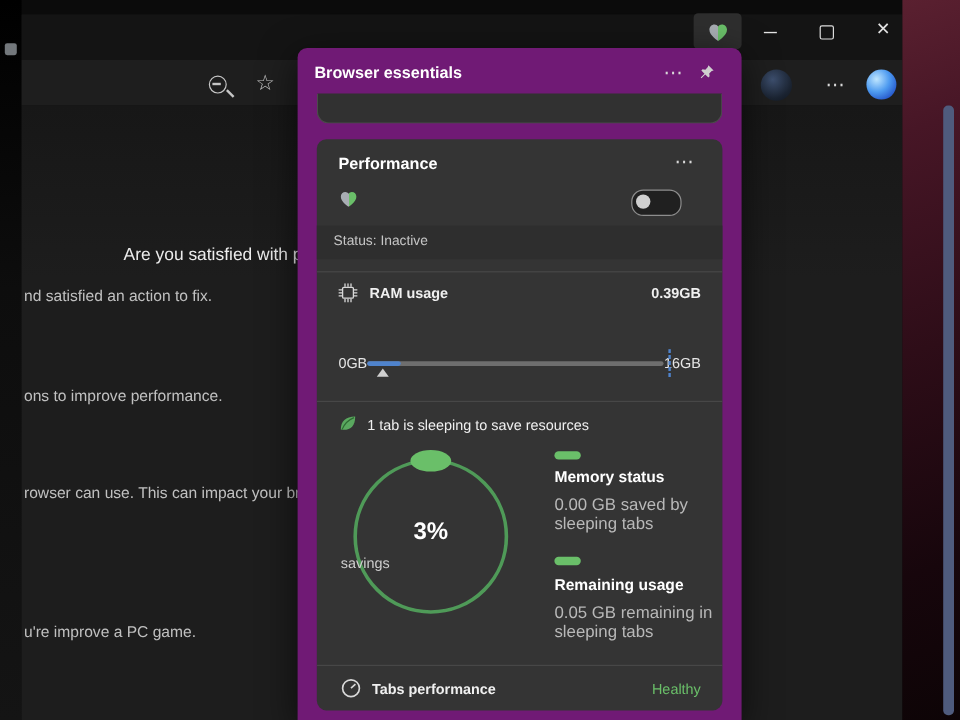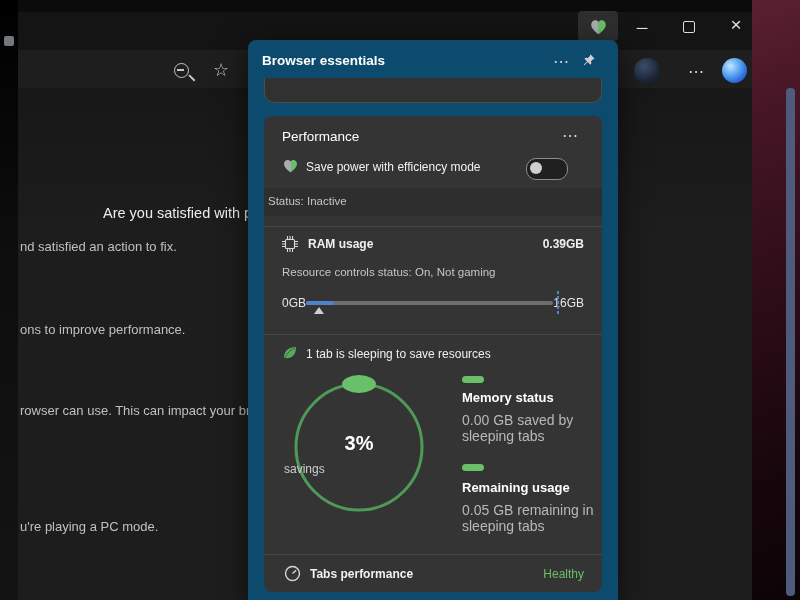--- a/index.html
+++ b/index.html
@@ -29,27 +29,27 @@
   .star{left:213px;top:59px;font-size:18px;color:#c8c8c8}
   .avatar{left:634px;top:58px;width:26px;height:26px;border-radius:50%;
     background:radial-gradient(circle at 38% 32%,#3d4f6e,#1b2432 65%,#10151e)}
   .dots{color:#d8d8d8;font-size:16px;display:flex;align-items:center;justify-content:center}
   .copilot{left:722px;top:58px;width:25px;height:25px;border-radius:50%;
     background:radial-gradient(circle at 34% 32%,#bfe6ff,#4e9bf0 45%,#2a5fd0 75%,#1b3f9e)}
   
   .pg-line{color:#c0c0c0;font-size:13px;white-space:nowrap}
   .pg-line.big{color:#ececec;font-size:14.5px}
   
-  .panel{left:248px;top:40px;width:370px;height:560px;background:#0c4a6e;border-radius:8px 8px 0 0;
+  .panel{left:248px;top:40px;width:370px;height:560px;background:#701a75;border-radius:8px 8px 0 0;
     box-shadow:0 8px 30px rgba(0,0,0,.6);z-index:10}
   .panel-title{left:14px;top:13px;font-size:13.5px;font-weight:bold;color:#fff}
   .partial-card{left:16px;top:38px;width:336px;height:24px;background:#313131;
     border:1px solid #4b4b4b;border-top:none;border-radius:0 0 10px 10px}
   .card{left:16px;top:76px;width:338px;height:476px;background:#343434;border-radius:8px}
-  .card-title{left:18px;top:13px;font-size:13.5px;font-weight:normal;color:#fff}
+  .card-title{left:18px;top:13px;font-size:13.5px;font-weight:bold;color:#fff}
   .row-label{font-size:12px;color:#f0f0f0}
   .sub{font-size:11.5px;color:#c6c6c6}
   .divider{left:0;width:338px;height:0;border-top:1px solid #474747}
   
   .toggle{left:262px;top:42px;width:40px;height:20px;border:1px solid #8d8d8d;border-radius:10px;background:#202020}
   .toggle .knob{position:absolute;left:3px;top:3px;width:12px;height:12px;border-radius:50%;background:#cfcfcf}
   .status-band{left:0;top:72px;width:338px;height:28px;background:#2e2e2e}
   
   .slider-row{left:18px;top:172px;width:302px;height:30px;display:flex;align-items:center;}
   .slider-lbl{font-size:12px;color:#e6e6e6;flex:0 0 auto}
@@ -104,21 +104,21 @@
 <div class="abs mag-handle"></div>
 <div class="abs star">☆</div>
 <div class="abs avatar"></div>
 <div class="abs dots" style="left:682px;top:58px;width:28px;height:26px">⋯</div>
 <div class="abs copilot"></div>
 
 <div class="abs pg-line big" style="left:103px;top:205px">Are you satisfied with p</div>
 <div class="abs pg-line" style="left:20px;top:239px">nd satisfied an action to fix.</div>
 <div class="abs pg-line" style="left:20px;top:322px">ons to improve performance.</div>
 <div class="abs pg-line" style="left:20px;top:403px">rowser can use. This can impact your bro</div>
-<div class="abs pg-line" style="left:20px;top:519px">u're playing a PC mode.</div>
+<div class="abs pg-line" style="left:20px;top:519px">u're improve a PC game.</div>
 
 <div class="abs panel">
   <div class="abs panel-title">Browser essentials</div>
   <div class="abs dots" style="left:300px;top:10px;width:26px;height:22px">⋯</div>
   <div class="abs" style="left:334px;top:13px">
     <svg width="14" height="14" viewBox="0 0 16 16" fill="#cfcfcf">
       <path d="M9.5 1.5l5 5-1.8.6-2.4 2.4.4 2.6-1.2 1.2-3-3-3.6 3.6-.7-.7 3.6-3.6-3-3 1.2-1.2 2.6.4L9 3.3z"></path>
     </svg>
   </div>
 
@@ -126,39 +126,37 @@
 
   <div class="abs card">
     <div class="abs card-title">Performance</div>
     <div class="abs dots" style="left:292px;top:8px;width:28px;height:22px">⋯</div>
 
     <div class="abs" style="left:18px;top:42px;display:flex">
       <svg width="17" height="15" viewBox="0 0 24 22">
         <path d="M12 21C12 21 2.5 15 2.5 8.8 2.5 5.4 5 3 8 3c1.7 0 3.1.9 4 2.2C12.9 3.9 14.3 3 16 3c3 0 5.5 2.4 5.5 5.8C21.5 15 12 21 12 21Z" fill="url(#halfGrad)"></path>
       </svg>
     </div>
-    <div class="abs row-label" style="left:42px;top:44px">Save power with efficiency mode</div>
     <div class="abs toggle">
       <span class="knob"></span>
     </div>
 
     <div class="abs status-band"></div>
-    <div class="abs sub" style="left:4px;top:79px">Status: Inactive</div>
+    <div class="abs sub" style="left:14px;top:79px">Status: Inactive</div>
 
     <div class="abs divider" style="top:110px"></div>
 
     <div class="abs" style="left:18px;top:120px;display:flex">
       <svg width="16" height="16" viewBox="0 0 16 16" stroke="#d8d8d8" fill="none" stroke-width="1.1">
         <rect x="3.5" y="3.5" width="9" height="9" rx="1"></rect>
         <path d="M5.5 0v3M8 0v3M10.5 0v3M5.5 13v3M8 13v3M10.5 13v3M0 5.5h3M0 8h3M0 10.5h3M13 5.5h3M13 8h3M13 10.5h3"></path>
       </svg>
     </div>
     <div class="abs row-label" style="left:44px;top:121px;font-weight:bold">RAM usage</div>
     <div class="abs row-label" style="right:18px;top:121px;font-weight:bold">0.39GB</div>
-    <div class="abs sub" style="left:18px;top:150px">Resource controls status: On, Not gaming</div>
 
     <div class="abs slider-row">
       <span class="slider-lbl">0GB</span>
       <span class="track">
         <span class="track-fill"></span>
         <span class="tri"></span>
         <span class="max-tick"></span>
       </span>
       <span class="slider-lbl">16GB</span>
     </div>

